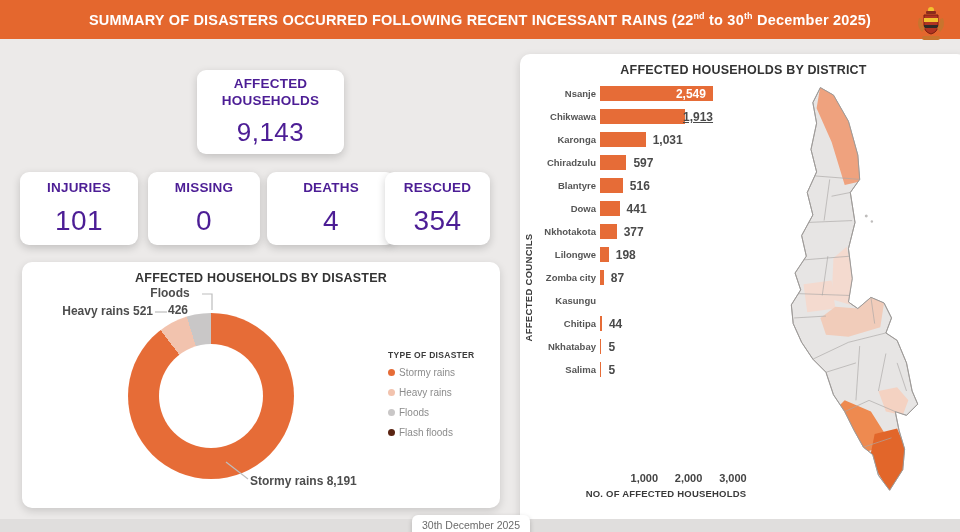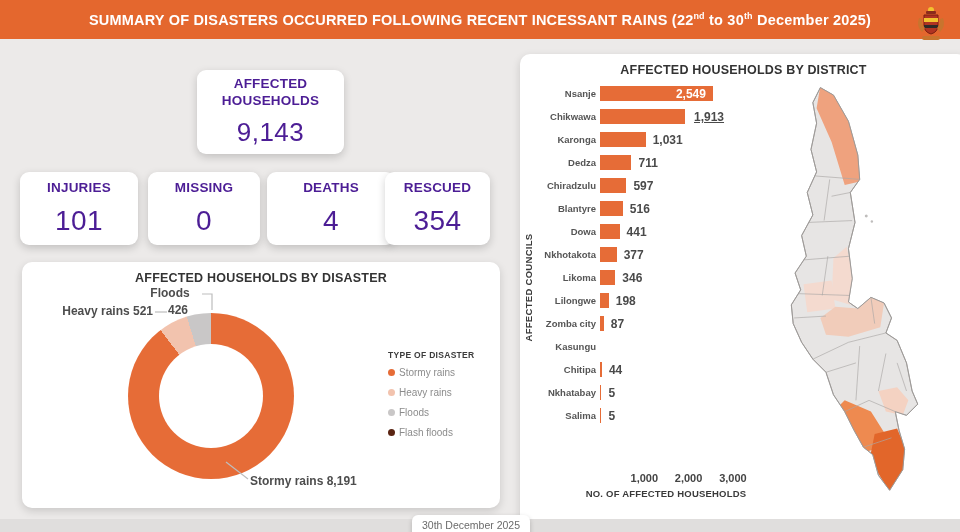--- a/index.html
+++ b/index.html
@@ -190,38 +190,31 @@
         <div class="bar-track">
           <div class="bar-fill" style="width: 112.921px; background: rgb(230, 108, 55);">
             <span class="bar-value inside" style="right: 7px;">2,549</span>
           </div>
         </div>
       </div>
       <div class="bar-row">
         <span class="bar-label">Chikwawa</span>
         <div class="bar-track">
           <div class="bar-fill" style="width: 84.7459px; background: rgb(230, 108, 55);"></div>
-          <span class="bar-value outside" style="left: 94px; text-decoration: underline;">1,913</span>
+          <span class="bar-value outside" style="left: 83px; text-decoration: underline;">1,913</span>
         </div>
       </div>
       <div class="bar-row">
         <span class="bar-label">Karonga</span>
         <div class="bar-track">
           <div class="bar-fill" style="width: 45.6733px; background: rgb(230, 108, 55);"></div>
           <span class="bar-value outside" style="left: 52.6733px;">1,031</span>
         </div>
       </div>
       <div class="bar-row">
-        <span class="bar-label">Dedza</span>
-        <div class="bar-track">
-          <div class="bar-fill" style="width: 31.4973px; background: rgb(230, 108, 55);"></div>
-          <span class="bar-value outside" style="left: 38.4973px;">711</span>
-        </div>
-      </div>
-      <div class="bar-row">
         <span class="bar-label">Chiradzulu</span>
         <div class="bar-track">
           <div class="bar-fill" style="width: 26.4471px; background: rgb(230, 108, 55);"></div>
           <span class="bar-value outside" style="left: 33.4471px;">597</span>
         </div>
       </div>
       <div class="bar-row">
         <span class="bar-label">Blantyre</span>
         <div class="bar-track">
           <div class="bar-fill" style="width: 22.8588px; background: rgb(230, 108, 55);"></div>
@@ -233,27 +226,20 @@
         <div class="bar-track">
           <div class="bar-fill" style="width: 19.5363px; background: rgb(230, 108, 55);"></div>
           <span class="bar-value outside" style="left: 26.5363px;">441</span>
         </div>
       </div>
       <div class="bar-row">
         <span class="bar-label">Nkhotakota</span>
         <div class="bar-track">
           <div class="bar-fill" style="width: 16.7011px; background: rgb(230, 108, 55);"></div>
           <span class="bar-value outside" style="left: 23.7011px;">377</span>
-        </div>
-      </div>
-      <div class="bar-row">
-        <span class="bar-label">Likoma</span>
-        <div class="bar-track">
-          <div class="bar-fill" style="width: 15.3278px; background: rgb(230, 108, 55);"></div>
-          <span class="bar-value outside" style="left: 22.3278px;">346</span>
         </div>
       </div>
       <div class="bar-row">
         <span class="bar-label">Lilongwe</span>
         <div class="bar-track">
           <div class="bar-fill" style="width: 8.7714px; background: rgb(230, 108, 55);"></div>
           <span class="bar-value outside" style="left: 15.7714px;">198</span>
         </div>
       </div>
       <div class="bar-row">

